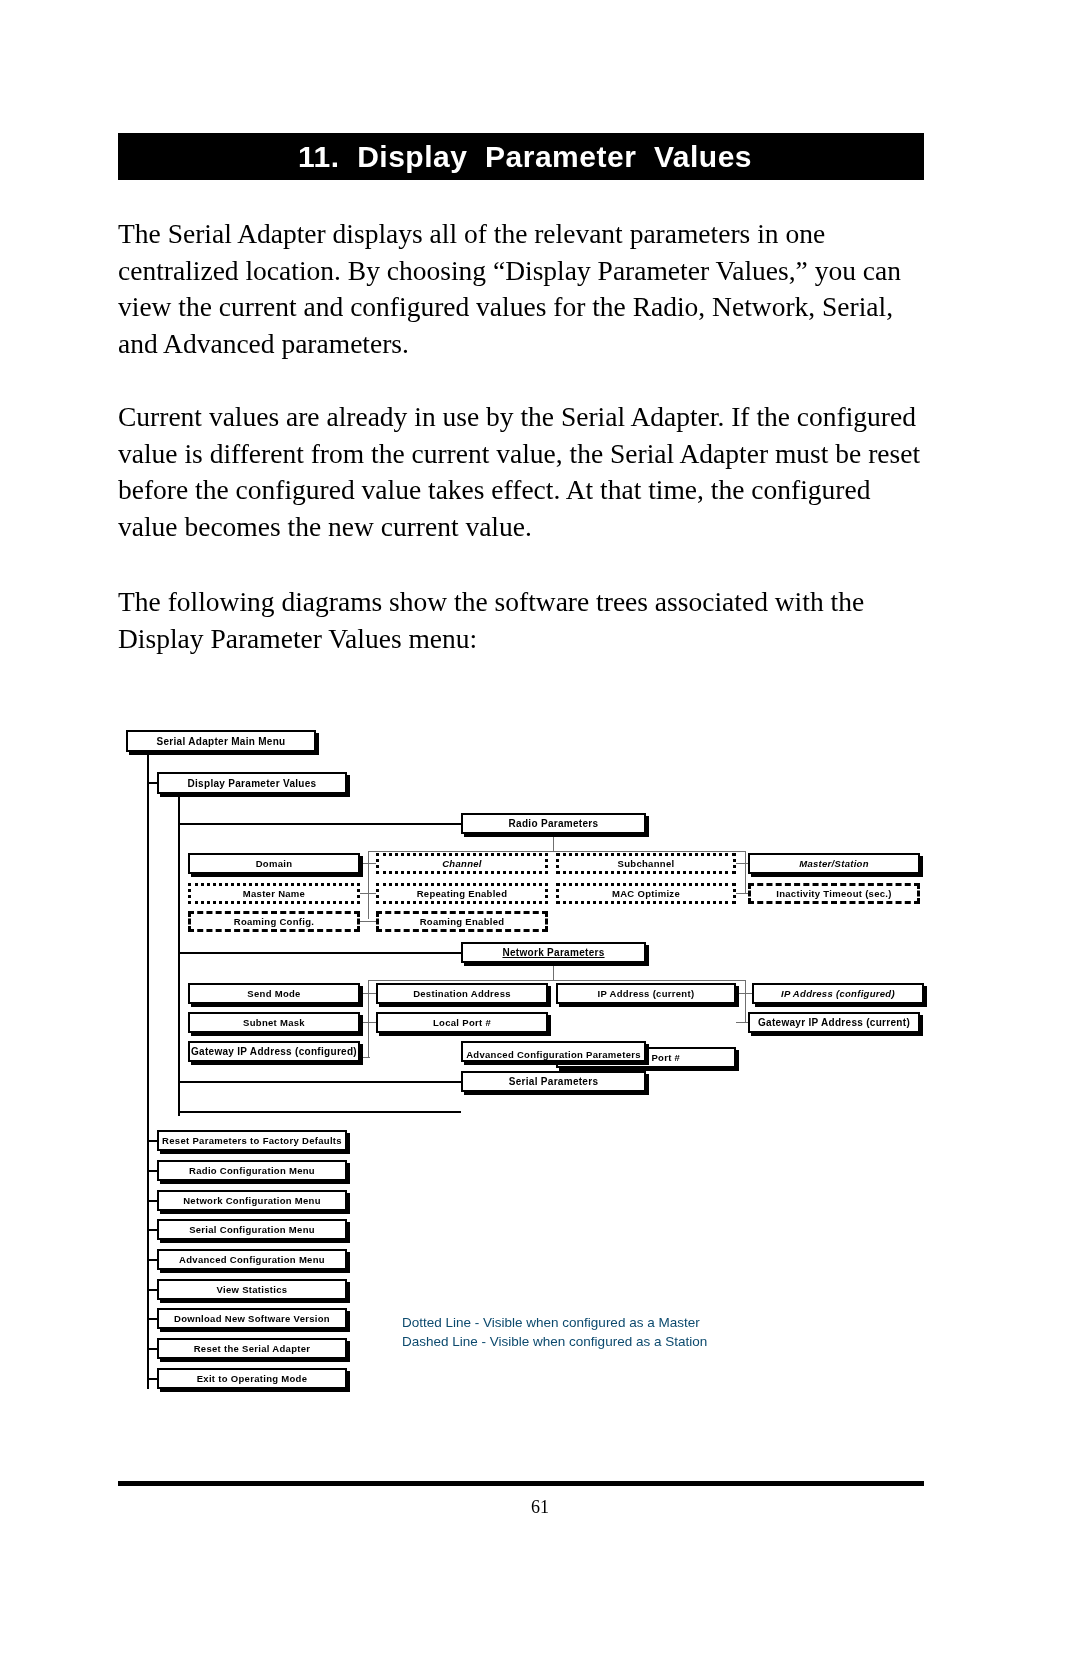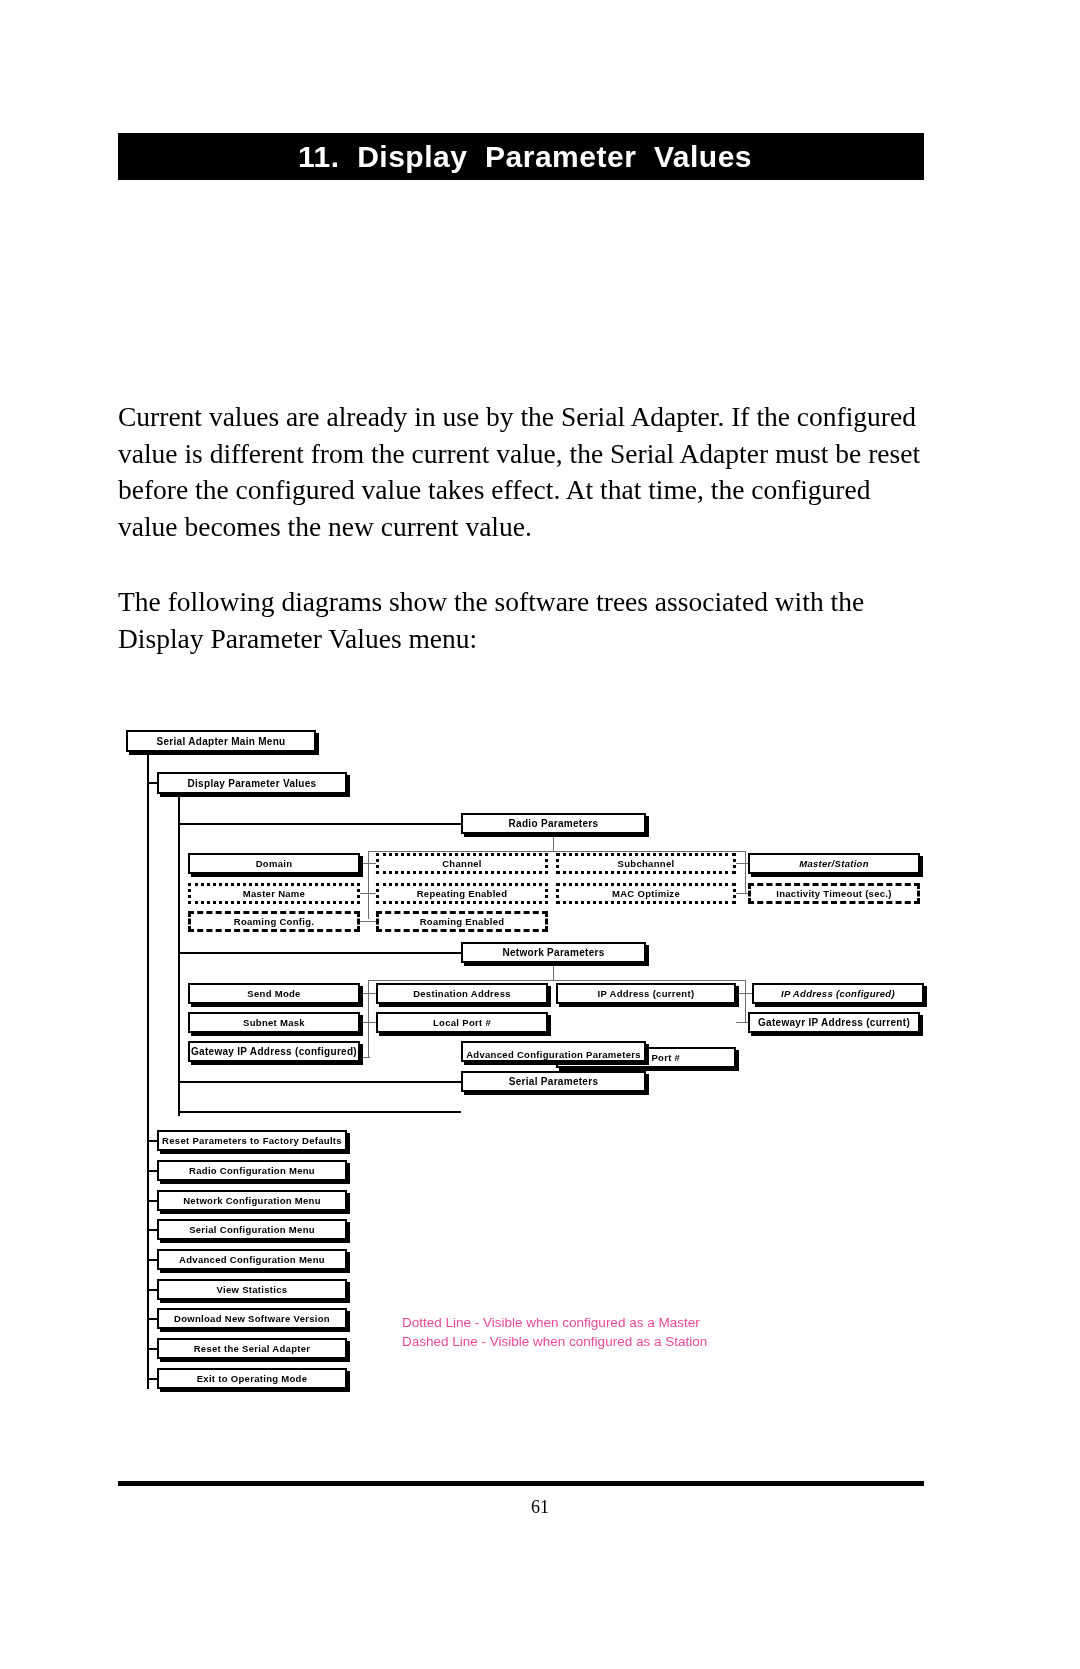--- a/index.html
+++ b/index.html
@@ -110,21 +110,21 @@
   .ln.thin.v { width: 1.2px; }
 
   
   .legend {
     position: absolute;
     left: 402px;
     top: 1313px;
     font-family: "Liberation Sans", sans-serif;
     font-size: 13.5px;
     line-height: 19px;
-    color: #ec4899;
+    color: #0c4a6e;
     white-space: pre-line;
     z-index: 6;
   }
 
   
   .footer-rule {
     position: absolute;
     left: 118px;
     top: 1481px;
     width: 806px;
@@ -144,20 +144,21 @@
 </style>
 </head>
 <body>
 
 <div class="page">
 
   <div class="title-bar">
     <span class="title-text">11.  Display  Parameter  Values</span>
   </div>
 
+  <div class="body-text" id="para1">The Serial Adapter displays all of the relevant parameters in one centralized location.  By choosing “Display Parameter Values,” you can view the current and configured values for the Radio, Network, Serial, and Advanced parameters.</div>
   <div class="body-text" id="para2">Current values are already in use by the Serial Adapter.  If the configured value is different from the current value, the Serial Adapter must be reset before the configured value takes effect.  At that time, the configured value becomes the new current value.</div>
   <div class="body-text" id="para3">The following diagrams show the software trees associated with the Display Parameter Values menu:</div>
 
   <div class="diagram">
 
     <div class="node solid sz-md" style="left:126px; top:730px; width:190px; height:22px;">
       <span>Serial Adapter Main Menu</span>
     </div>
 
     <div class="ln v" style="left:147px; top:752px; height:637px;"></div>
@@ -178,21 +179,21 @@
     <div class="ln thin v" style="left:553px; top:834px; height:17px;"></div>
     <div class="ln thin h" style="left:368px; top:851px; width:378px;"></div>
     <div class="ln thin v" style="left:368px; top:851px; height:68px;"></div>
     <div class="ln thin v" style="left:745px; top:851px; height:42px;"></div>
 
     <div class="node solid sz-sm" style="left:188px; top:853px; width:172px; height:21px;">
       <span>Domain</span>
     </div>
     <div class="ln thin h" style="left:360px; top:863px; width:18px;"></div>
 
-    <div class="node dotted sz-sm" style="left:376px; top:853px; width:172px; height:21px;">
+    <div class="node dotted sz-sm" style="left:376px; top:853px; width:172px; height:21px;font-style:italic;">
       <span>Channel</span>
     </div>
 
     <div class="node dotted sz-sm" style="left:556px; top:853px; width:180px; height:21px;">
       <span>Subchannel</span>
     </div>
     <div class="ln thin h" style="left:736px; top:863px; width:18px;"></div>
 
     <div class="node solid sz-sm" style="left:748px; top:853px; width:172px; height:21px;font-style:italic;">
       <span>Master/Station</span>
@@ -219,21 +220,21 @@
     <div class="node dashed sz-sm" style="left:188px; top:911px; width:172px; height:21px;">
       <span>Roaming Config.</span>
     </div>
     <div class="ln thin h" style="left:360px; top:921px; width:18px;"></div>
 
     <div class="node dashed sz-sm" style="left:376px; top:911px; width:172px; height:21px;">
       <span>Roaming Enabled</span>
     </div>
 
     <div class="ln h" style="left:178px; top:952px; width:283px;"></div>
-    <div class="node solid sz-md" style="left:461px; top:942px; width:185px; height:21px;">
+    <div class="node solid sz-md" style="left:461px; top:942px; width:185px; height:21px;text-decoration:underline;">
       <span>Network Parameters</span>
     </div>
 
     <div class="ln thin v" style="left:553px; top:963px; height:17px;"></div>
     <div class="ln thin h" style="left:368px; top:980px; width:378px;"></div>
     <div class="ln thin v" style="left:368px; top:980px; height:78px;"></div>
     <div class="ln thin v" style="left:745px; top:980px; height:42px;"></div>
 
     <div class="node solid sz-sm" style="left:188px; top:983px; width:172px; height:21px;">
       <span>Send Mode</span>

